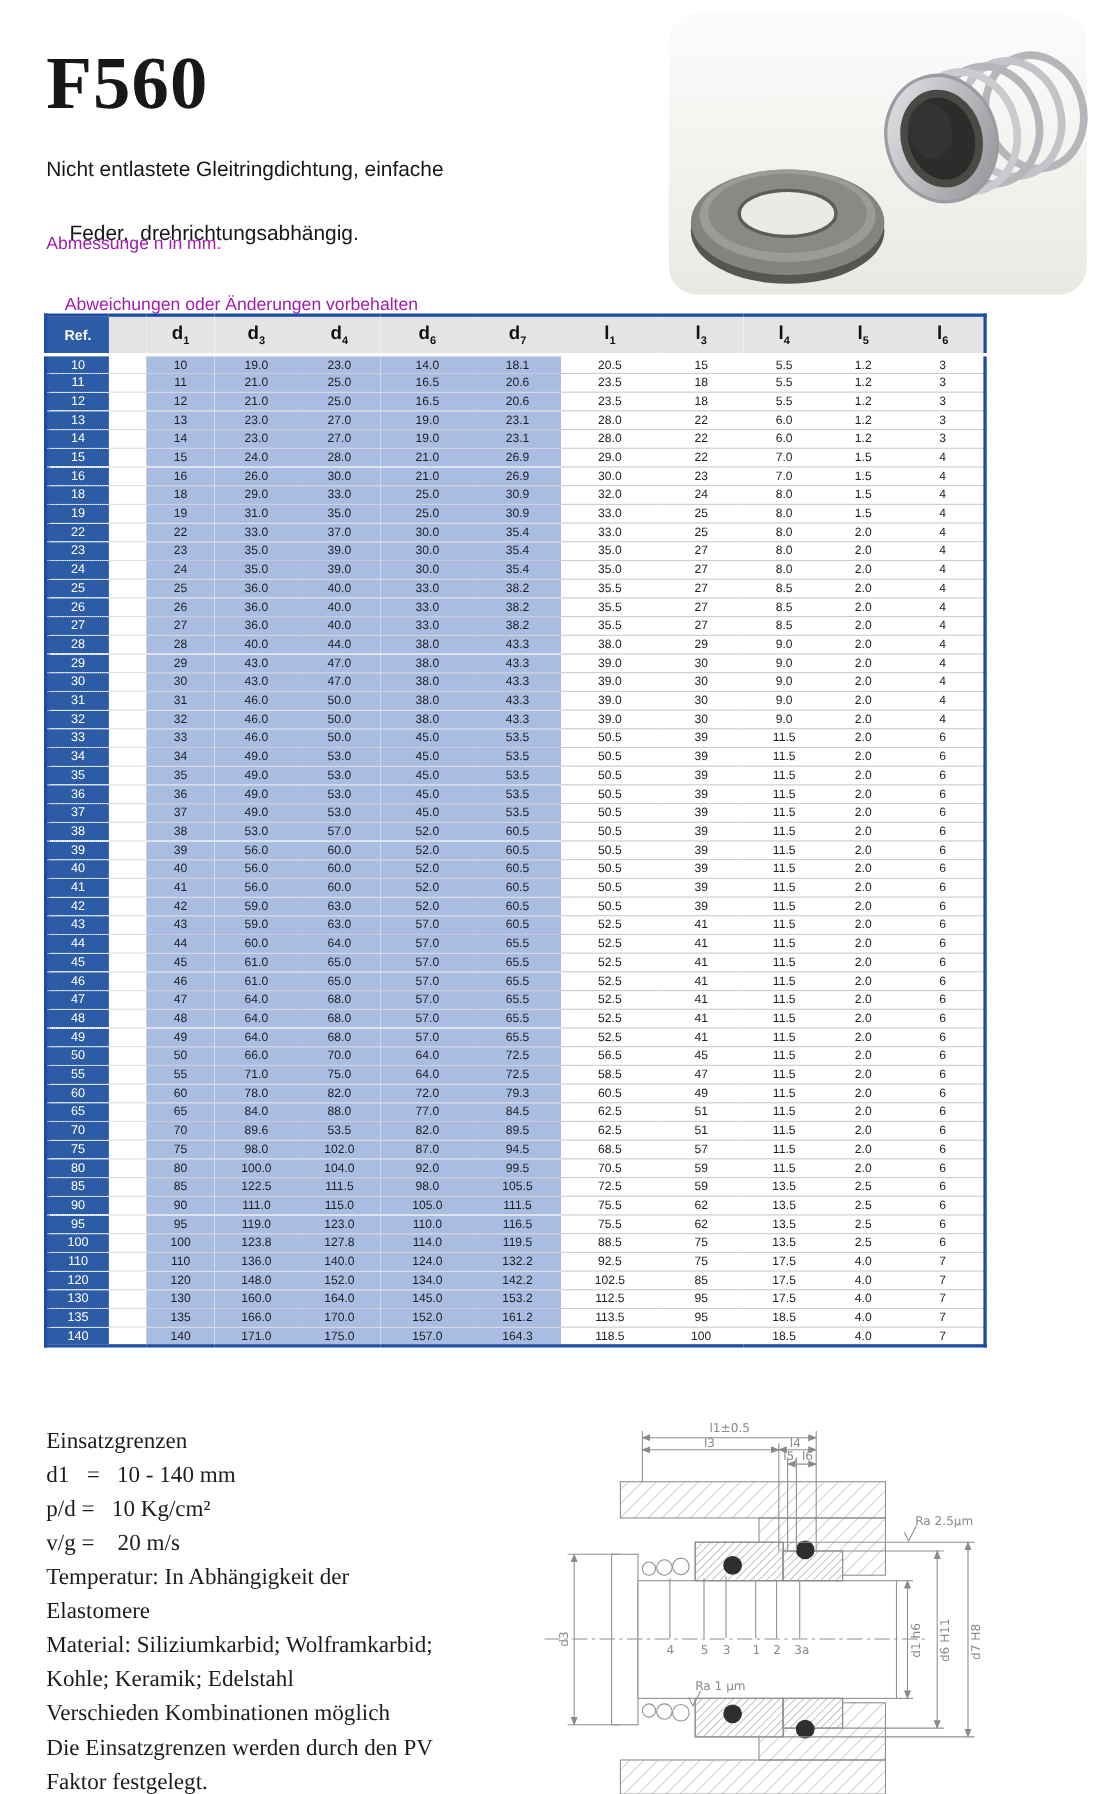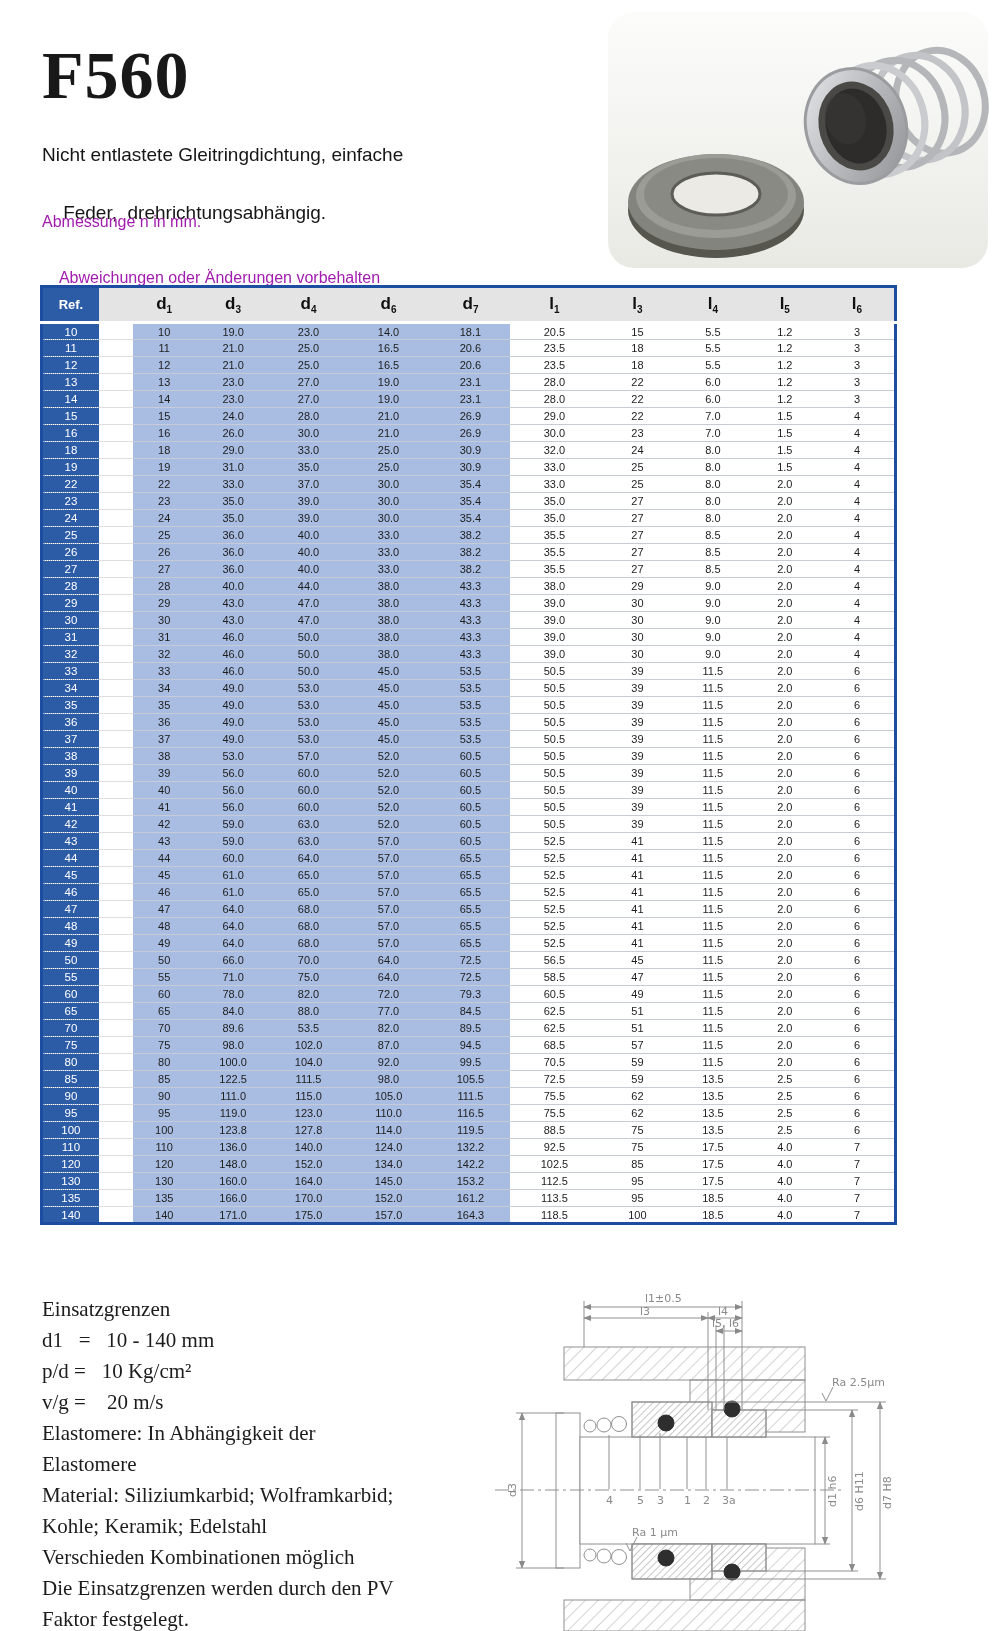--- a/index.html
+++ b/index.html
@@ -863,21 +863,21 @@
           </tr>
         </tbody>
     </table>
   </div>
 
   <div class="specs">
     <div>Einsatzgrenzen</div>
     <div>d1   =   10 - 140 mm</div>
     <div>p/d =   10 Kg/cm²</div>
     <div>v/g =    20 m/s</div>
-    <div>Elastomere: In Abhängigkeit der</div>
+    <div>Temperatur: In Abhängigkeit der</div>
     <div>Elastomere</div>
     <div>Material: Siliziumkarbid; Wolframkarbid;</div>
     <div>Kohle; Keramik; Edelstahl</div>
     <div>Verschieden Kombinationen möglich</div>
     <div>Die Einsatzgrenzen werden durch den PV</div>
     <div>Faktor festgelegt.</div>
   </div>
 
   <svg class="drawing" viewBox="0 0 450 346">
     <defs>

